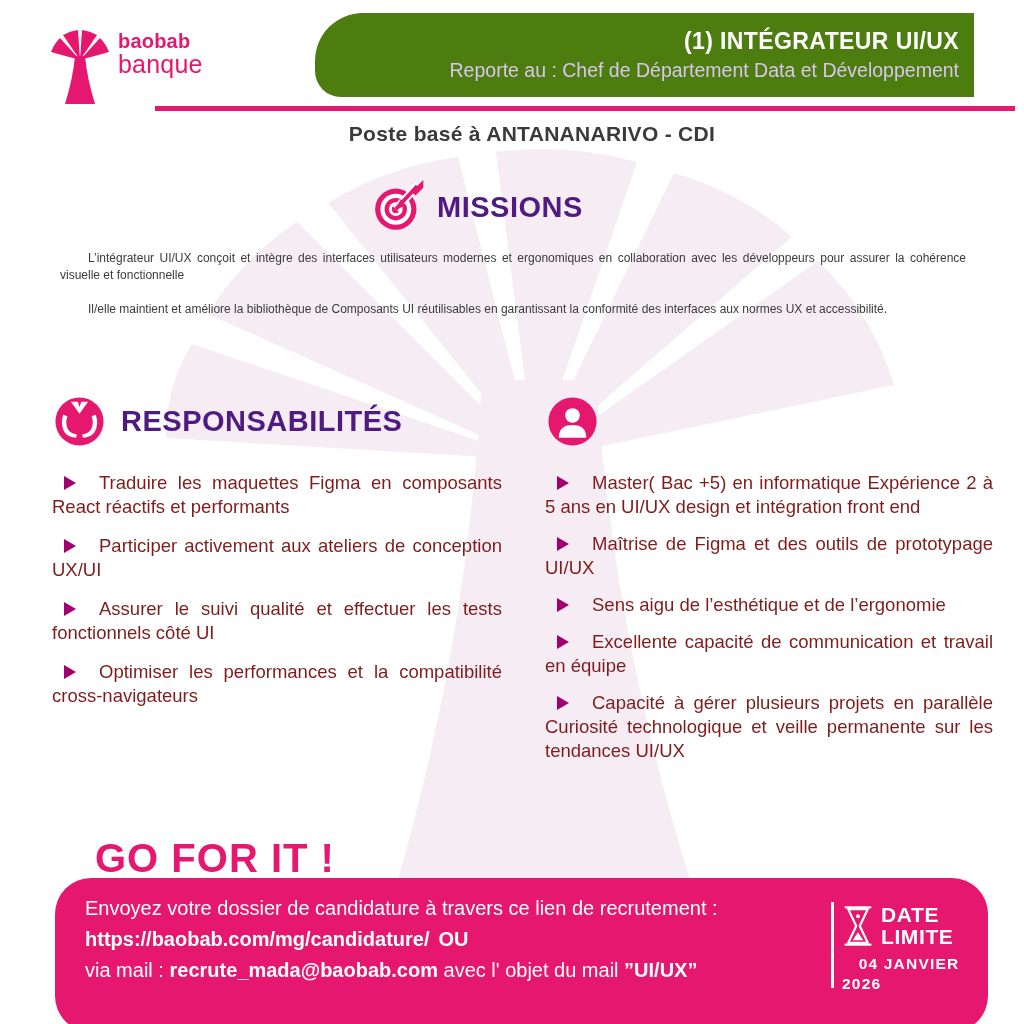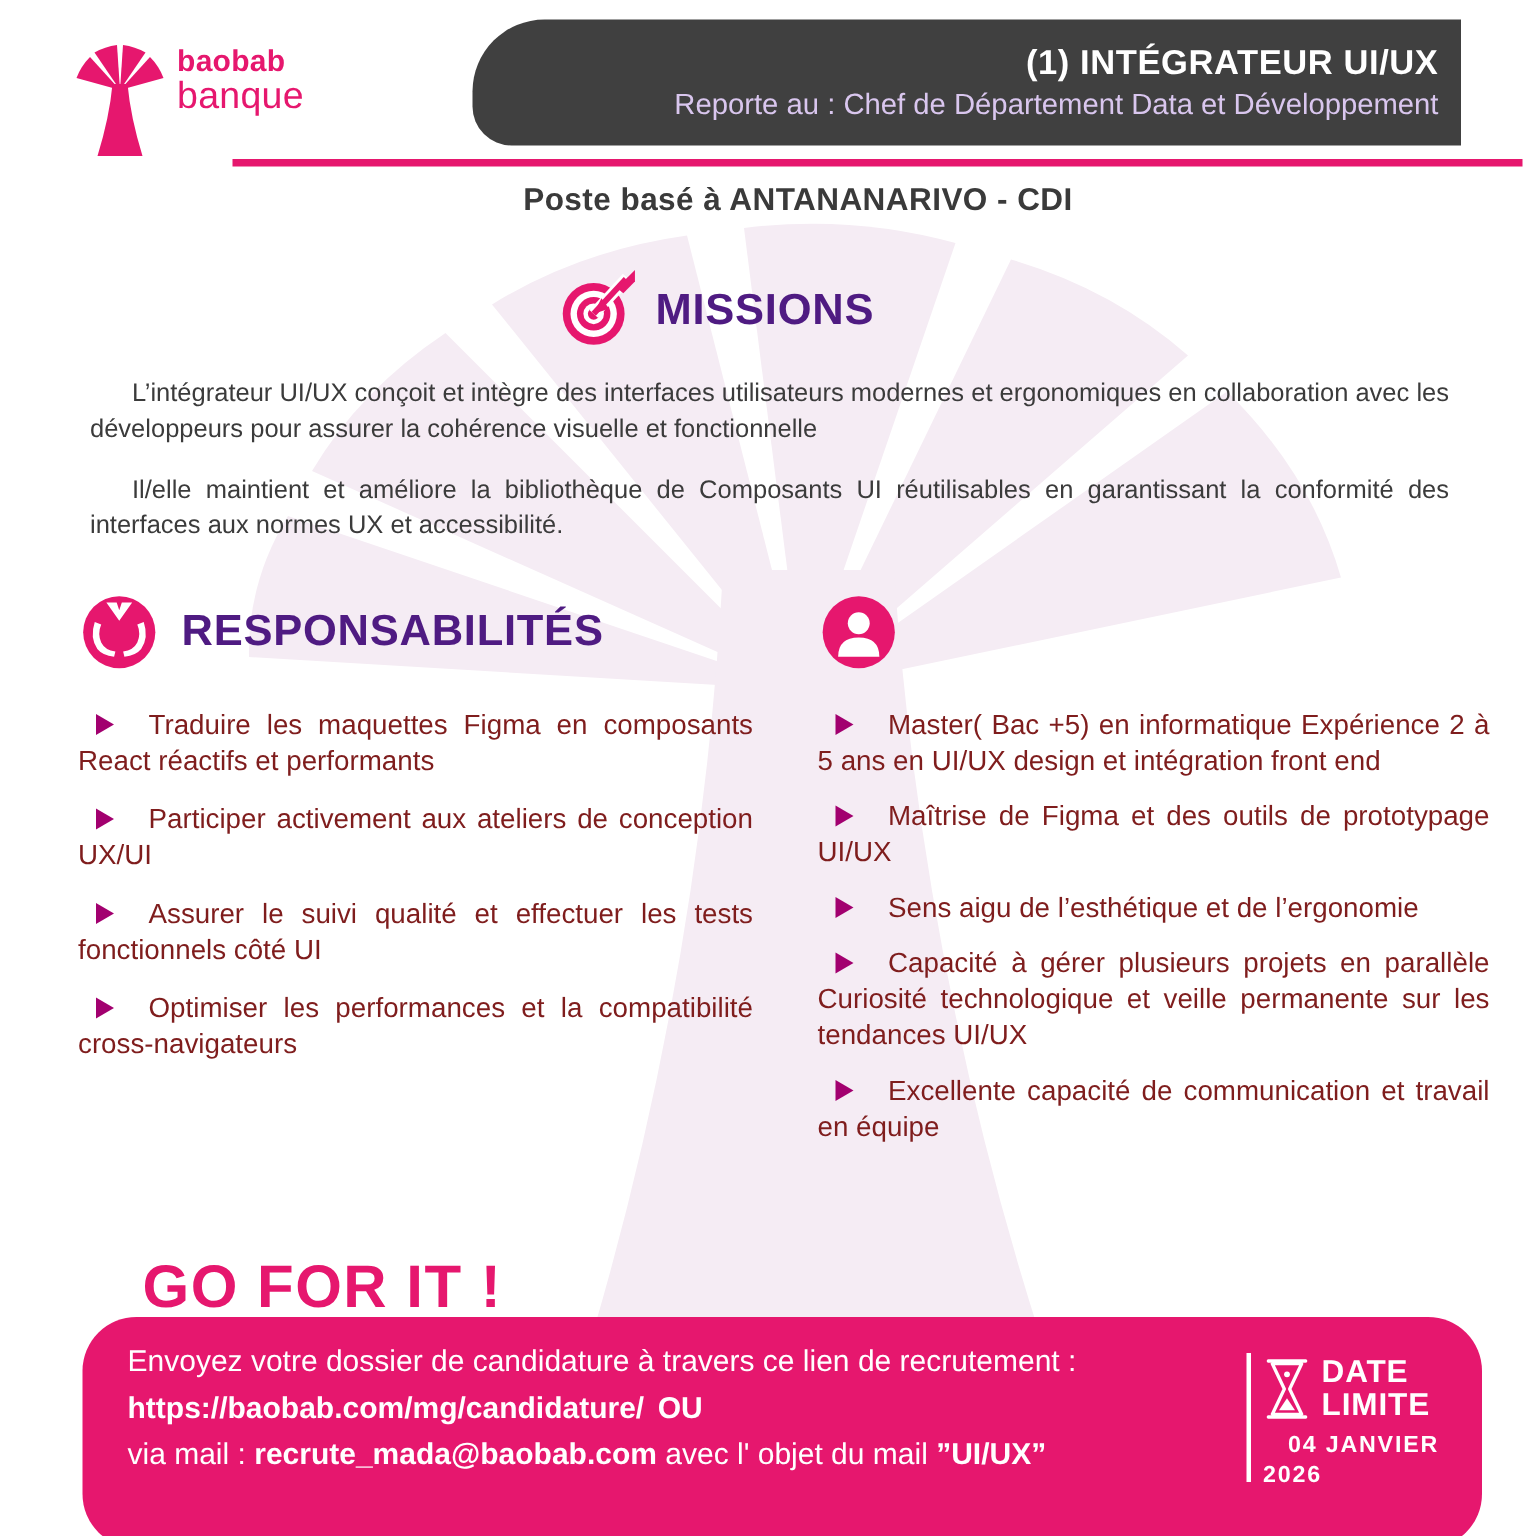--- a/index.html
+++ b/index.html
@@ -9,37 +9,37 @@
 
   
   .watermark{position:absolute;left:0;top:0;width:1024px;height:1024px;z-index:0;}
 
   
   .logo{position:absolute;left:48px;top:26px;display:flex;align-items:flex-start;gap:6px;z-index:2;}
   .logo-text{line-height:0.98;margin-top:6px;}
   .logo-line1{font-size:20px;font-weight:800;color:#e6176e;letter-spacing:0.2px;}
   .logo-line2{font-size:25px;font-weight:500;color:#e6176e;letter-spacing:0.2px;}
 
-  .banner{position:absolute;left:315px;top:13px;width:659px;height:84px;background:#404040;
+  .banner{position:absolute;left:315px;top:13px;width:659px;height:84px;background:#4d7c0f;
           border-radius:48px 0 0 26px;z-index:2;box-sizing:border-box;
           display:flex;flex-direction:column;justify-content:center;align-items:flex-end;
           padding-right:15px;text-align:right;}
   .banner-title{color:#ffffff;font-size:23px;font-weight:800;letter-spacing:0.4px;}
   .banner-sub{color:#d9c6ee;font-size:19.5px;font-weight:400;margin-top:4px;}
 
   .rule{position:absolute;left:155px;top:106px;width:860px;height:5px;background:#e6176e;z-index:2;}
 
   .location{position:absolute;left:40px;right:0;top:122px;text-align:center;
             font-size:21px;font-weight:700;color:#3a3a3a;letter-spacing:0.3px;z-index:2;}
 
   
   .missions-head{position:absolute;left:370px;top:180px;display:flex;align-items:center;gap:12px;z-index:2;}
   .section-title{font-size:29px;font-weight:800;color:#4f1b82;letter-spacing:0.5px;}
   .missions-body{position:absolute;left:60px;top:250px;width:906px;z-index:2;
-                 font-size:17px;line-height:1.4;text-align:justify;color:#3b3b3b;}
+                 font-size:12px;line-height:1.4;text-align:justify;color:#3b3b3b;}
   .missions-body p{margin:0 0 17px 0;text-indent:28px;}
 
   
   .col{position:absolute;top:394px;z-index:2;}
   .col-left{left:52px;width:450px;}
   .col-right{left:545px;width:448px;}
   .col-head{display:flex;align-items:center;gap:14px;margin-bottom:22px;}
   .icon-circle{width:55px;height:55px;flex:0 0 auto;}
   .bullet-list{list-style:none;margin:0;padding:0;font-size:18.5px;line-height:1.3;
                text-align:justify;color:#7f1d1d;}
@@ -150,22 +150,22 @@
       <svg class="icon-circle" viewBox="0 0 64 64">
         <circle cx="32" cy="32" r="28" fill="#e6176e"></circle>
         <circle cx="32" cy="25" r="8.5" fill="#ffffff"></circle>
         <path d="M16 51 Q16 36 32 36 Q48 36 48 51 Z" fill="#ffffff"></path>
       </svg>
     </div>
     <ul class="bullet-list">
       <li><span class="tri"></span><span>Master( Bac +5) en informatique Expérience 2 à 5 ans en UI/UX design et intégration front end</span></li>
       <li><span class="tri"></span><span>Maîtrise de Figma et des outils de prototypage UI/UX</span></li>
       <li><span class="tri"></span><span>Sens aigu de l’esthétique et de l’ergonomie</span></li>
+      <li><span class="tri"></span><span>Excellente capacité de communication et travail en équipe</span></li>
       <li><span class="tri"></span><span>Capacité à gérer plusieurs projets en parallèle Curiosité technologique et veille permanente sur les tendances UI/UX</span></li>
-      <li><span class="tri"></span><span>Excellente capacité de communication et travail en équipe</span></li>
     </ul>
   </div>
 
   <div class="gofor">GO FOR IT !</div>
 
   <div class="footer">
     <div class="footer-left">
       <div>Envoyez votre dossier de candidature à travers ce lien de recrutement :</div>
       <div>
         <a class="b" href="#">https://baobab.com/mg/candidature/</a><span class="b or-label">OU</span>

